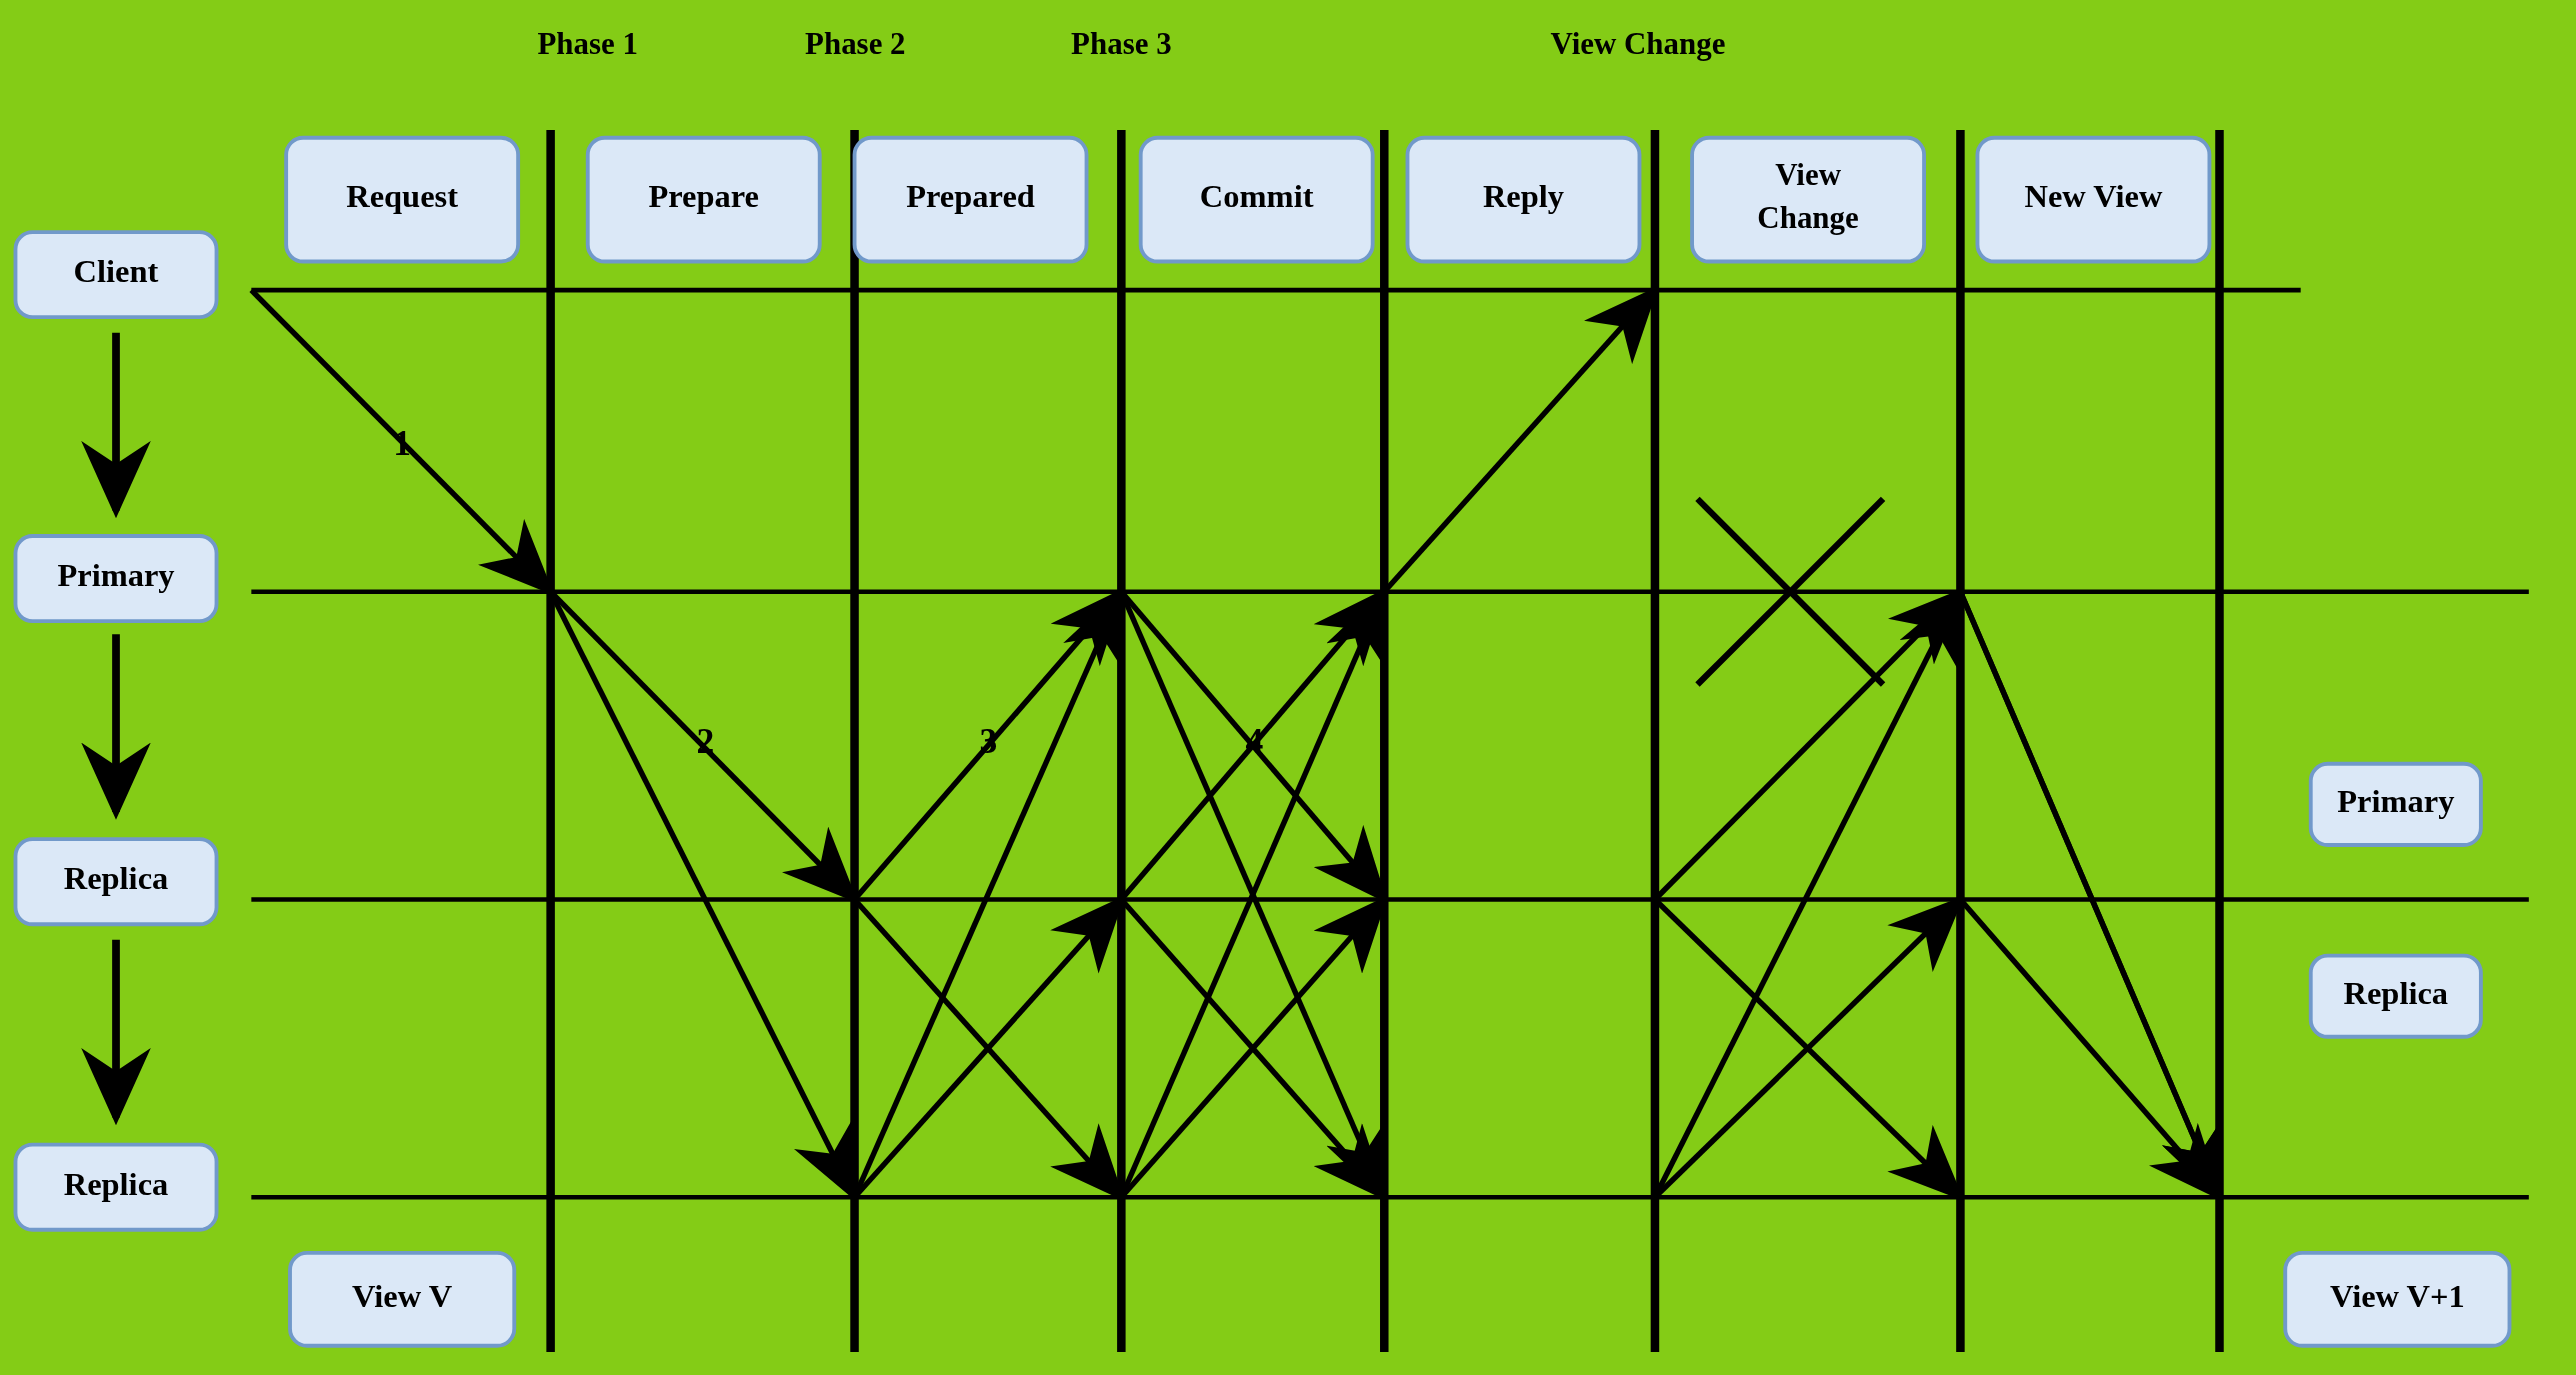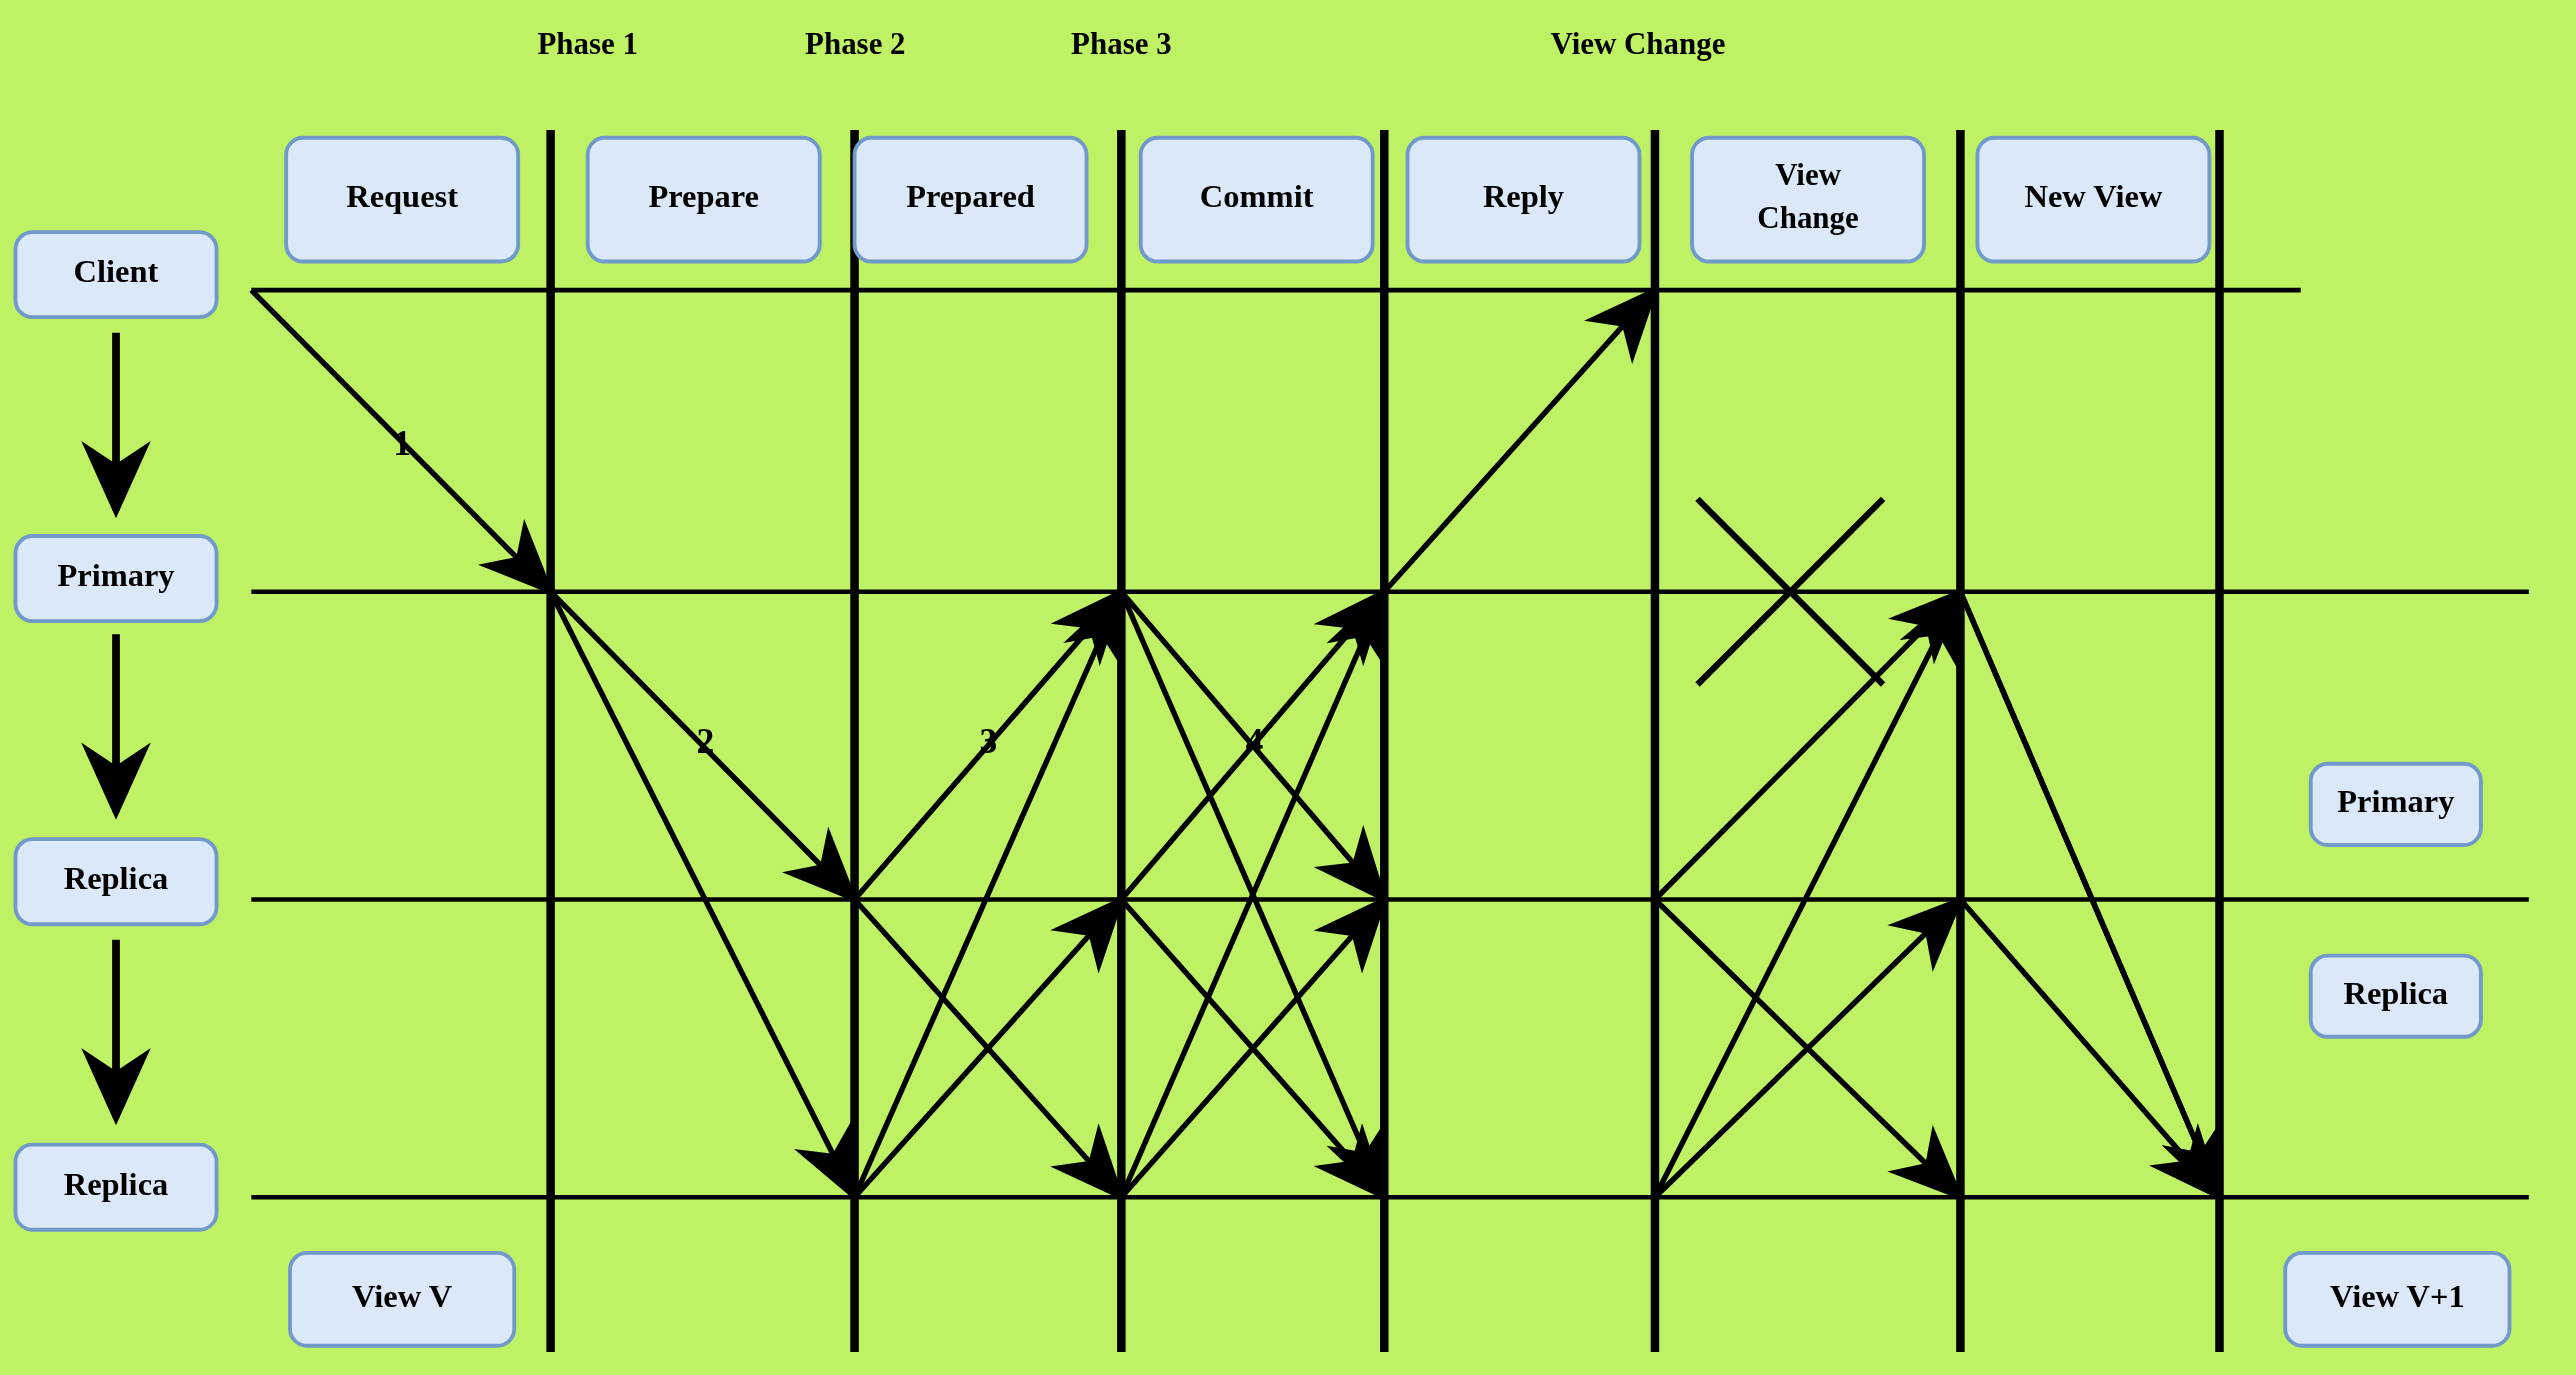--- a/index.html
+++ b/index.html
@@ -8,21 +8,21 @@
     padding: 0;
     background: #ffffff;
   }
   body {
     font-family: "Liberation Serif", "DejaVu Serif", serif;
   }
   #stage {
     position: relative;
     width: 2576px;
     height: 1376px;
-    background: #bef264;
+    background: #84cc16;
     overflow: hidden;
   }
   #diagram {
     position: absolute;
     left: 0;
     top: 0;
     width: 2576px;
     height: 1376px;
   }
   .phase-label {

